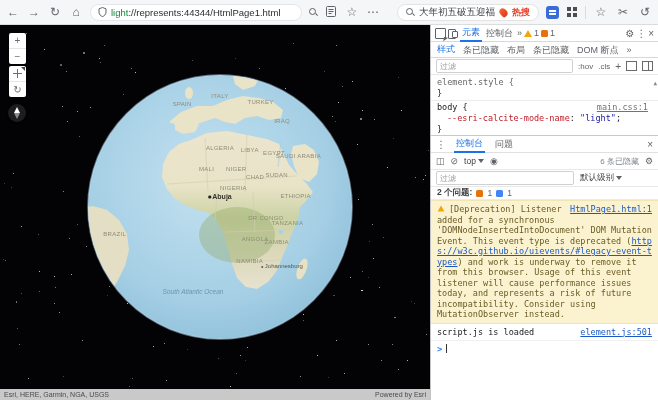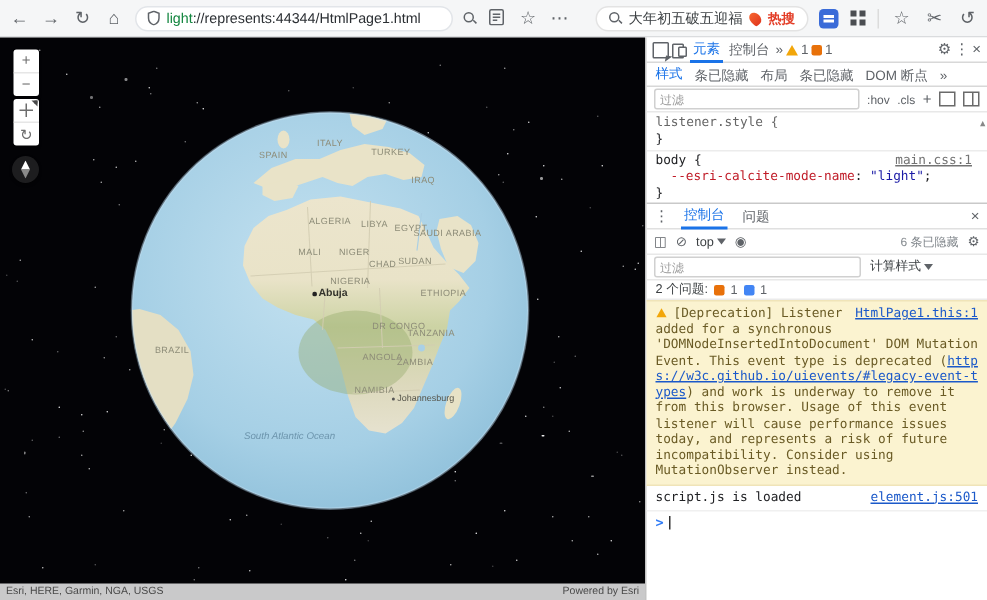--- a/index.html
+++ b/index.html
@@ -104,21 +104,21 @@
   .dw{border-top:1px solid #c9c9c9;display:flex;flex-direction:column;flex:1;min-height:0;}
   .dw-tabs{height:17px;border-bottom:1px solid #e0e0e0;padding:0 5px;gap:8px;}
   .dw-toolbar{height:17px;border-bottom:1px solid #e8e8e8;padding:0 5px;gap:6px;color:#5f6368;}
   .tool-ico{font-size:9px;color:#5f6368;cursor:pointer;}
   .ctx{display:flex;align-items:center;gap:2px;cursor:pointer;font-size:8.5px;color:#3c4043;}
   .caret-dn{width:0;height:0;border-left:3px solid transparent;border-right:3px solid transparent;border-top:4px solid #5f6368;}
   .hidden-note{font-size:8px;color:#80868b;white-space:nowrap;}
   .dw-filter{height:17px;border-bottom:1px solid #e8e8e8;padding:0 5px;gap:6px;}
   .dw-filter .filter-input{flex:0 0 130px;}
   .dw-issues{height:13px;border-bottom:1px solid #ebebeb;padding:0 6px;gap:4px;font-size:8.5px;color:#5f6368;}
-  .dw-issues b{font-weight:normal;color:#3c4043;}
+  .dw-issues b{font-weight:bold;color:#3c4043;}
   .warn{background:#fbf3d0;border-top:1px solid #f0e4b8;border-bottom:1px solid #f0e4b8;
     padding:3px 6px;font-family:"DejaVu Sans Mono",monospace;font-size:8.5px;line-height:10.5px;color:#6a5b25;}
   .warn .tri{float:left;margin:1px 4px 0 0;transform:scale(.85);}
   .src-link{color:#1b59c9;text-decoration:underline;cursor:pointer;}
   .warn .src{float:right;margin-left:6px;}
   .warn a{word-break:break-all;}
   .dw-log{display:flex;padding:3px 6px;border-bottom:1px solid #f0f0f0;
     font-family:"DejaVu Sans Mono",monospace;font-size:8.5px;color:#202124;text-align:center;}
   .dw-prompt{display:flex;align-items:center;padding:3px 6px;gap:4px;
     font-family:"DejaVu Sans Mono",monospace;font-size:9px;}
@@ -478,21 +478,21 @@
         <input class="filter-input" placeholder="过滤" style="">
         <span class="mini">:hov</span>
         <span class="mini">.cls</span>
         <span class="mini" style="font-size:10px">+</span>
         <span class="box-ico"></span>
         <span class="box-ico split"></span>
       </div>
 
       <div class="dt-styles">
         <span class="scrollhint">▲</span>
-        <div class="sel-gray">listener.style {</div>
+        <div class="sel-gray">element.style {</div>
         <div>}</div>
         <div class="rule-div"></div>
         <div class="rule-head">
           <span>body {</span>
           <span class="sp"></span>
           <span class="css-link">main.css:1</span>
         </div>
         <div class="prop-line"><span class="prop-name">--esri-calcite-mode-name</span><span>: </span><span class="prop-val">"light"</span><span>;</span></div>
         <div>}</div>
       </div>
@@ -513,34 +513,34 @@
               <span class="caret-dn"></span>
             </span>
           <span class="tool-ico">◉</span>
           <span class="sp"></span>
           <span class="hidden-note">6 条已隐藏</span>
           <span class="tool-ico">⚙</span>
         </div>
         <div class="row dw-filter">
           <input class="filter-input" placeholder="过滤" style="">
           <span class="ctx">
-              <span>计算样式</span>
+              <span>默认级别</span>
               <span class="caret-dn"></span>
             </span>
         </div>
         <div class="row dw-issues">
           <b>2 个问题:</b>
           <span class="sq-orange"></span>
           <span>1</span>
           <span class="sq-blue"></span>
           <span>1</span>
         </div>
         <div class="warn">
           <span class="tri"></span>
-          <span class="src src-link">HtmlPage1.this:1</span>
+          <span class="src src-link">HtmlPage1.html:1</span>
           <span>[Deprecation] Listener added for a synchronous 'DOMNodeInsertedIntoDocument' DOM Mutation Event. This event type is deprecated (</span><a class="src-link">https://w3c.github.io/uievents/#legacy-event-types</a><span>) and work is underway to remove it from this browser. Usage of this event listener will cause performance issues today, and represents a risk of future incompatibility. Consider using MutationObserver instead.</span>
         </div>
         <div class="dw-log">
           <span>script.js is loaded</span>
           <span class="sp"></span>
           <span class="src-link">element.js:501</span>
         </div>
         <div class="dw-prompt">
           <span class="prompt-chev">&gt;</span>
           <span class="caret-bar"></span>

